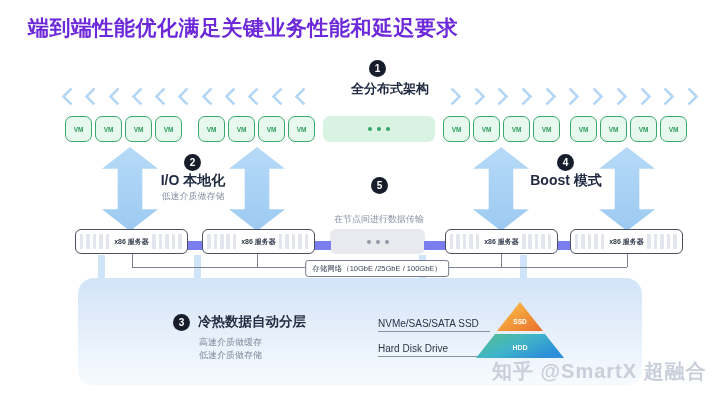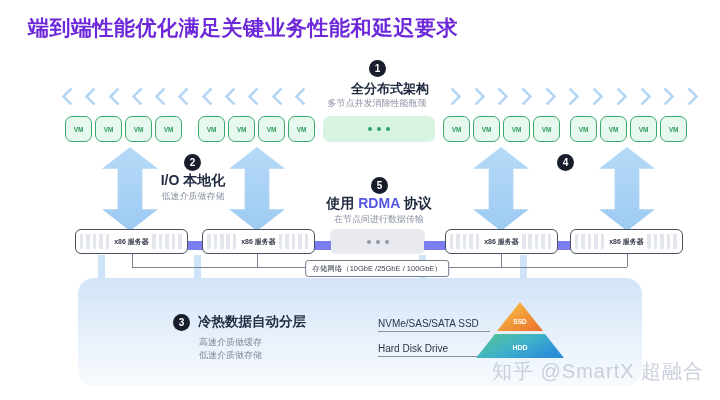--- a/index.html
+++ b/index.html
@@ -33,33 +33,32 @@
   .netlabel{position:absolute;left:377px;top:260px;transform:translateX(-50%);background:#fff;border:1px solid #767d8c;
             border-radius:3px;font-size:7.5px;color:#3c4254;padding:2.5px 6px;white-space:nowrap;z-index:5;}
   .bluebar{position:absolute;width:7px;top:255px;height:23px;background:#cfe4f8;z-index:1;}
   .panel{position:absolute;left:78px;top:278px;width:564px;height:108px;border-radius:16px;z-index:2;
          background:linear-gradient(180deg,#d2e4f8 0%,#e4eefa 45%,#f7fbfe 100%);}
   .t3-title{position:absolute;left:198px;top:313px;font-size:13.5px;font-weight:800;color:#242d42;white-space:nowrap;z-index:6;}
   .t3-sub{position:absolute;left:199px;font-size:9px;color:#7e8596;white-space:nowrap;z-index:6;}
   .media{position:absolute;left:378px;font-size:10px;color:#2c3448;white-space:nowrap;z-index:6;}
   .mline{position:absolute;height:1px;background:#8b93a3;z-index:5;}
   .pyr{position:absolute;left:474px;top:300px;z-index:5;}
-  .wm{position:absolute;left:492px;top:358px;font-size:20px;font-weight:400;color:#c9cfda;
+  .wm{position:absolute;left:492px;top:358px;font-size:20px;font-weight:700;color:#c9cfda;
       letter-spacing:1px;white-space:nowrap;z-index:9;text-align:right;}
 </style>
 </head>
 <body>
 
 <div class="stage">
 
   <div class="main-title">端到端性能优化满足关键业务性能和延迟要求</div>
 
   <div class="badge" style="left:369px;top:60px;">1</div>
   <div class="step-title" style="left:390px;top:80px;font-size:13px;">全分布式架构</div>
-  <div class="step-sub" style="left:377px;top:97px;">多节点并发消除性能瓶颈</div>
 
   <div class="chevrow" style="left:64px;width:246px;">
     <i class="chev l"></i>
       <i class="chev l"></i>
       <i class="chev l"></i>
       <i class="chev l"></i>
       <i class="chev l"></i>
       <i class="chev l"></i>
       <i class="chev l"></i>
       <i class="chev l"></i>
@@ -114,23 +113,23 @@
   <div class="varrow" style="left:102px;"></div>
   <div class="varrow" style="left:229px;"></div>
   <div class="varrow" style="left:473px;"></div>
   <div class="varrow" style="left:599px;"></div>
 
   <div class="badge" style="left:184px;top:154px;">2</div>
   <div class="step-title" style="left:193px;top:172px;">I/O 本地化</div>
   <div class="step-sub" style="left:193px;top:190px;">低速介质做存储</div>
 
   <div class="badge" style="left:557px;top:154px;">4</div>
+  <div class="step-title" style="left:566px;top:172px;">Boost 模式</div>
 
   <div class="badge" style="left:371px;top:177px;">5</div>
-  <div class="step-title" style="left:379px;top:195px;"><span>使用 </span><span class="hl">RDMA</span><span> 协议</span></div>
   <div class="step-sub" style="left:379px;top:213px;">在节点间进行数据传输</div>
 
   <div class="server" style="left:75px;">
     <div class="stripes"></div>
     <span class="lbl">x86 服务器</span>
     <div class="stripes"></div>
   </div>
   <div class="server" style="left:202px;">
     <div class="stripes"></div>
     <span class="lbl">x86 服务器</span>

